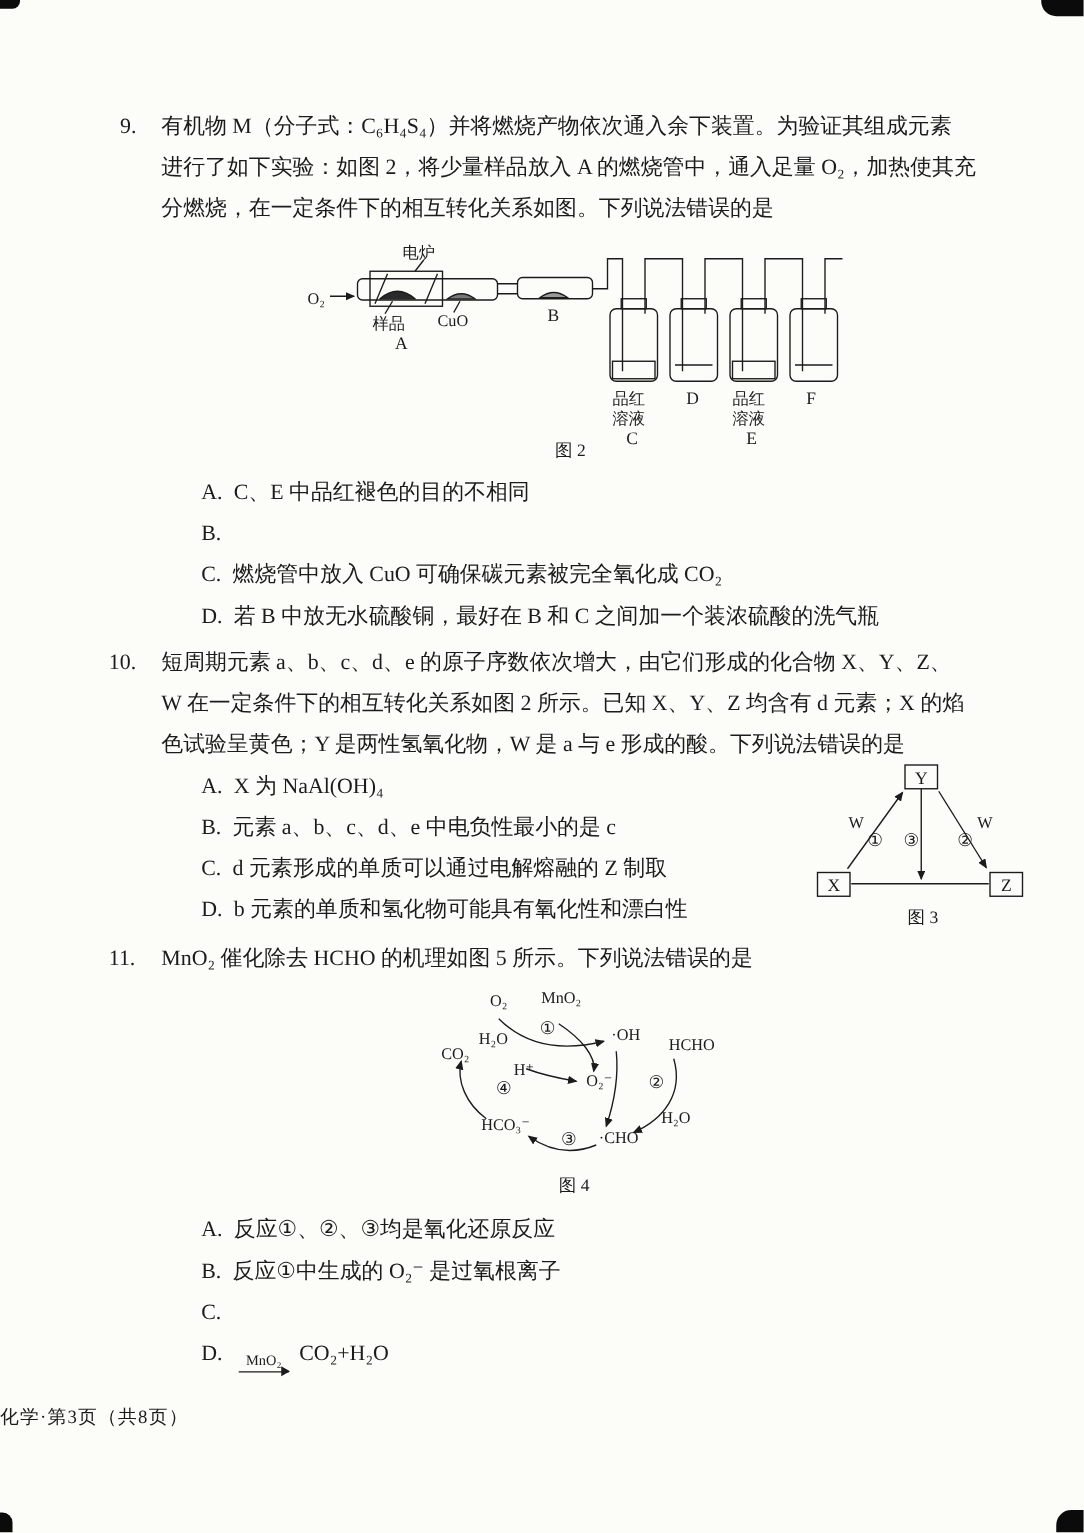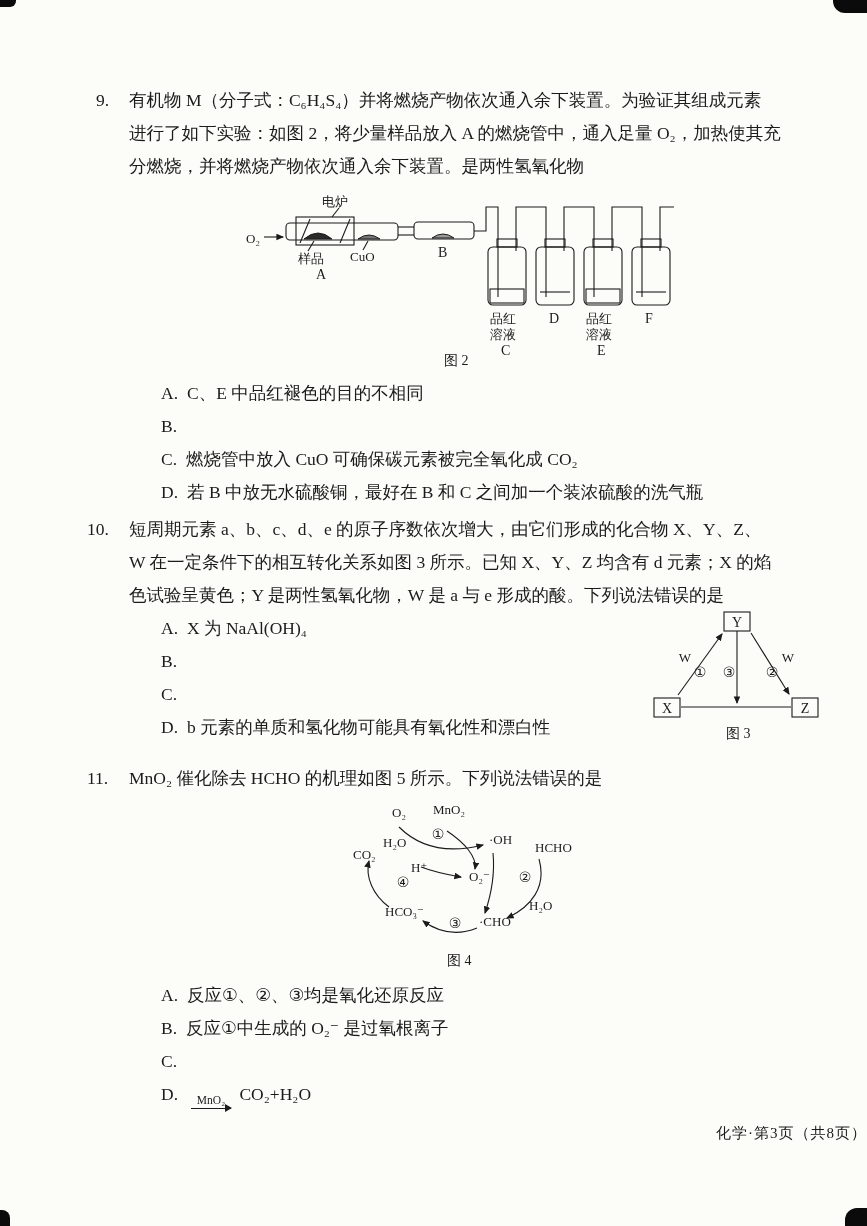--- a/index.html
+++ b/index.html
@@ -22,44 +22,44 @@
   .olabel{margin-right:9px;flex:none;}
   svg{display:block;}
   svg text{font-size:13px;fill:#1b1b1b;font-family:"Liberation Serif","DejaVu Serif","DejaVu Sans",serif;}
   svg .node{font-size:14px;}
   svg .circnum{font-size:14px;}
   svg .cap{font-size:14px;}
   svg line,svg path.ln,svg rect{stroke:#1b1b1b;stroke-width:1.1;fill:none;}
   .fig2{margin:10px 0 6px 117px;}
   #q10{margin-top:4px;}
   .fig3{position:absolute;left:556px;top:94px;}
-  #q11{margin-top:18px;}
+  #q11{margin-top:6px;}
   .fig4{margin:4px 0 8px 214px;}
   .rxn{display:inline-flex;flex-direction:column;align-items:center;margin:0 4px;vertical-align:-4px;line-height:1;}
   .rxn .cat{font-size:11.5px;line-height:12px;}
   .rxn .shaft{position:relative;width:40px;height:1.3px;background:#1b1b1b;margin-top:2px;}
   .rxn .shaft::after{content:"";position:absolute;right:-1px;top:-3.6px;width:0;height:0;
     border-top:4px solid transparent;border-bottom:4px solid transparent;border-left:7px solid #1b1b1b;}
-  .footer{position:absolute;left:0;top:1124px;width:867px;text-align:right;font-size:15px;letter-spacing:1px;}
+  .footer{position:absolute;left:0;top:1124px;width:867px;text-align:left;font-size:15px;letter-spacing:1px;}
 </style>
 </head>
 <body>
 
 <div class="corner" id="c-tl"></div>
 <div class="corner" id="c-tr"></div>
 <div class="corner" id="c-bl"></div>
 <div class="corner" id="c-br"></div>
 
 <div class="content">
 
   <div class="question" id="q9">
     <span class="qnum">9.</span>
     <div class="stem-line">有机物 M（分子式：C₆H₄S₄）并将燃烧产物依次通入余下装置。为验证其组成元素</div>
     <div class="stem-line">进行了如下实验：如图 2，将少量样品放入 A 的燃烧管中，通入足量 O₂，加热使其充</div>
-    <div class="stem-line">分燃烧，并将燃烧产物依次通入余下装置。是两性氢氧化物</div>
+    <div class="stem-line">分燃烧，在一定条件下的相互转化关系如图。下列说法错误的是</div>
 
     <svg class="fig2" width="470" height="178" viewBox="0 0 470 178">
       <defs>
         <marker id="ar2" markerWidth="8" markerHeight="8" refX="6" refY="3" orient="auto">
           <path d="M0,0 L7,3 L0,6 Z" fill="#1b1b1b"></path>
         </marker>
       </defs>
 
       <text x="76" y="13">电炉</text>
       <line x1="93" y1="15" x2="86" y2="24"></line>
@@ -130,33 +130,35 @@
       <div class="opt">
         <span class="olabel">D.</span>
         <span>若 B 中放无水硫酸铜，最好在 B 和 C 之间加一个装浓硫酸的洗气瓶</span>
       </div>
     </div>
   </div>
 
   <div class="question" id="q10">
     <span class="qnum">10.</span>
     <div class="stem-line">短周期元素 a、b、c、d、e 的原子序数依次增大，由它们形成的化合物 X、Y、Z、</div>
-    <div class="stem-line">W 在一定条件下的相互转化关系如图 3 所示。已知 X、Y、Z 均含有 d 元素；X 的焰</div>
+    <div class="stem-line">W 在一定条件下的相互转化关系如图 2 所示。已知 X、Y、Z 均含有 d 元素；X 的焰</div>
     <div class="stem-line">色试验呈黄色；Y 是两性氢氧化物，W 是 a 与 e 形成的酸。下列说法错误的是</div>
 
     <div class="options">
       <div class="opt">
         <span class="olabel">A.</span>
         <span>X 为 NaAl(OH)₄</span>
       </div>
       <div class="opt">
         <span class="olabel">B.</span>
+        <span>元素 a、b、c、d、e 中电负性最小的是 c</span>
       </div>
       <div class="opt">
         <span class="olabel">C.</span>
+        <span>d 元素形成的单质可以通过电解熔融的 Z 制取</span>
       </div>
       <div class="opt">
         <span class="olabel">D.</span>
         <span>b 元素的单质和氢化物可能具有氧化性和漂白性</span>
       </div>
     </div>
 
     <svg class="fig3" width="172" height="136" viewBox="0 0 172 136">
       <defs>
         <marker id="ar3" markerWidth="8" markerHeight="8" refX="6" refY="3" orient="auto">

